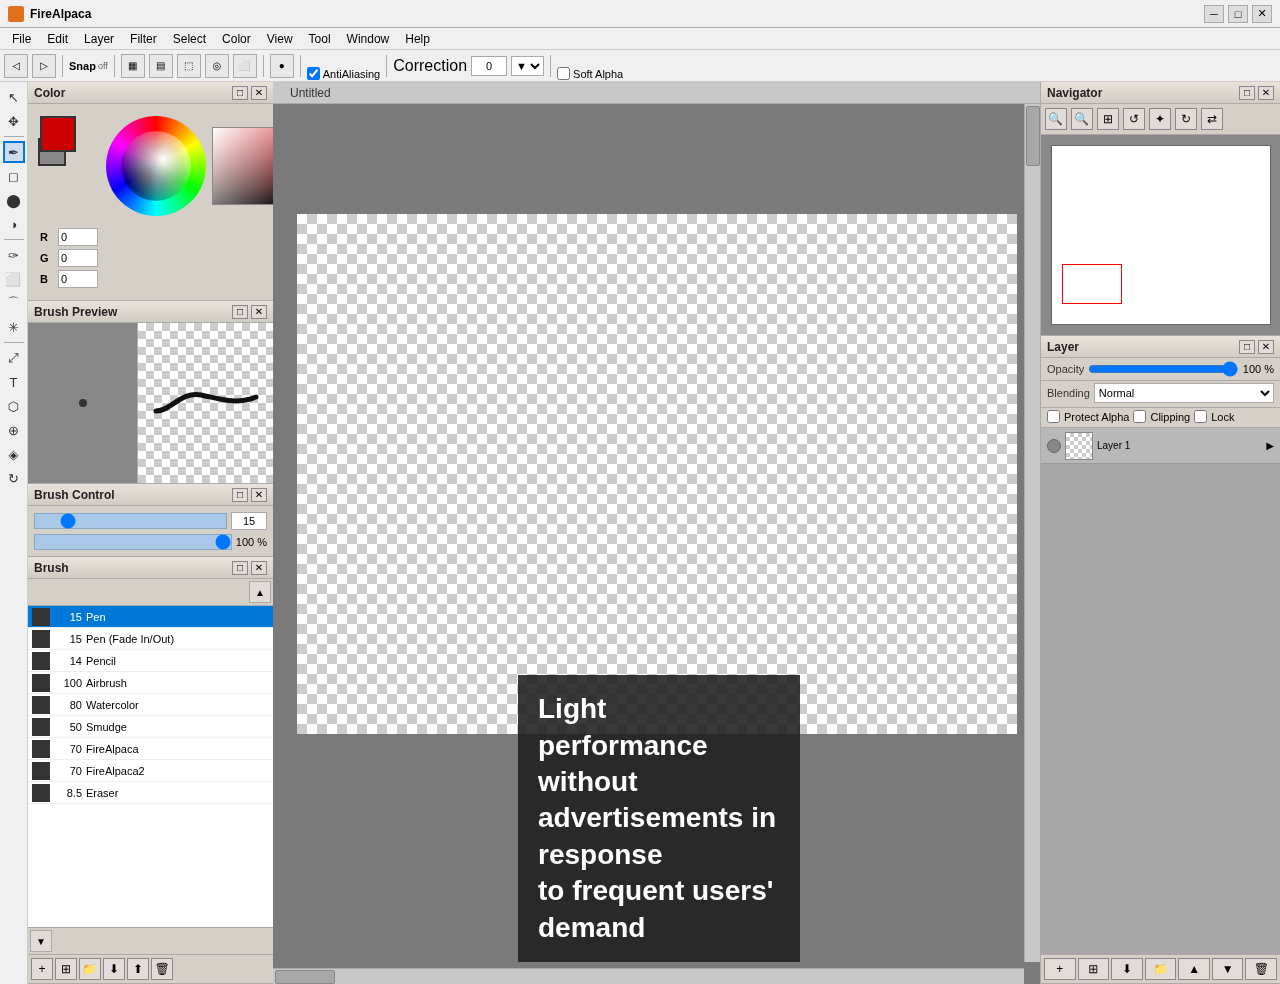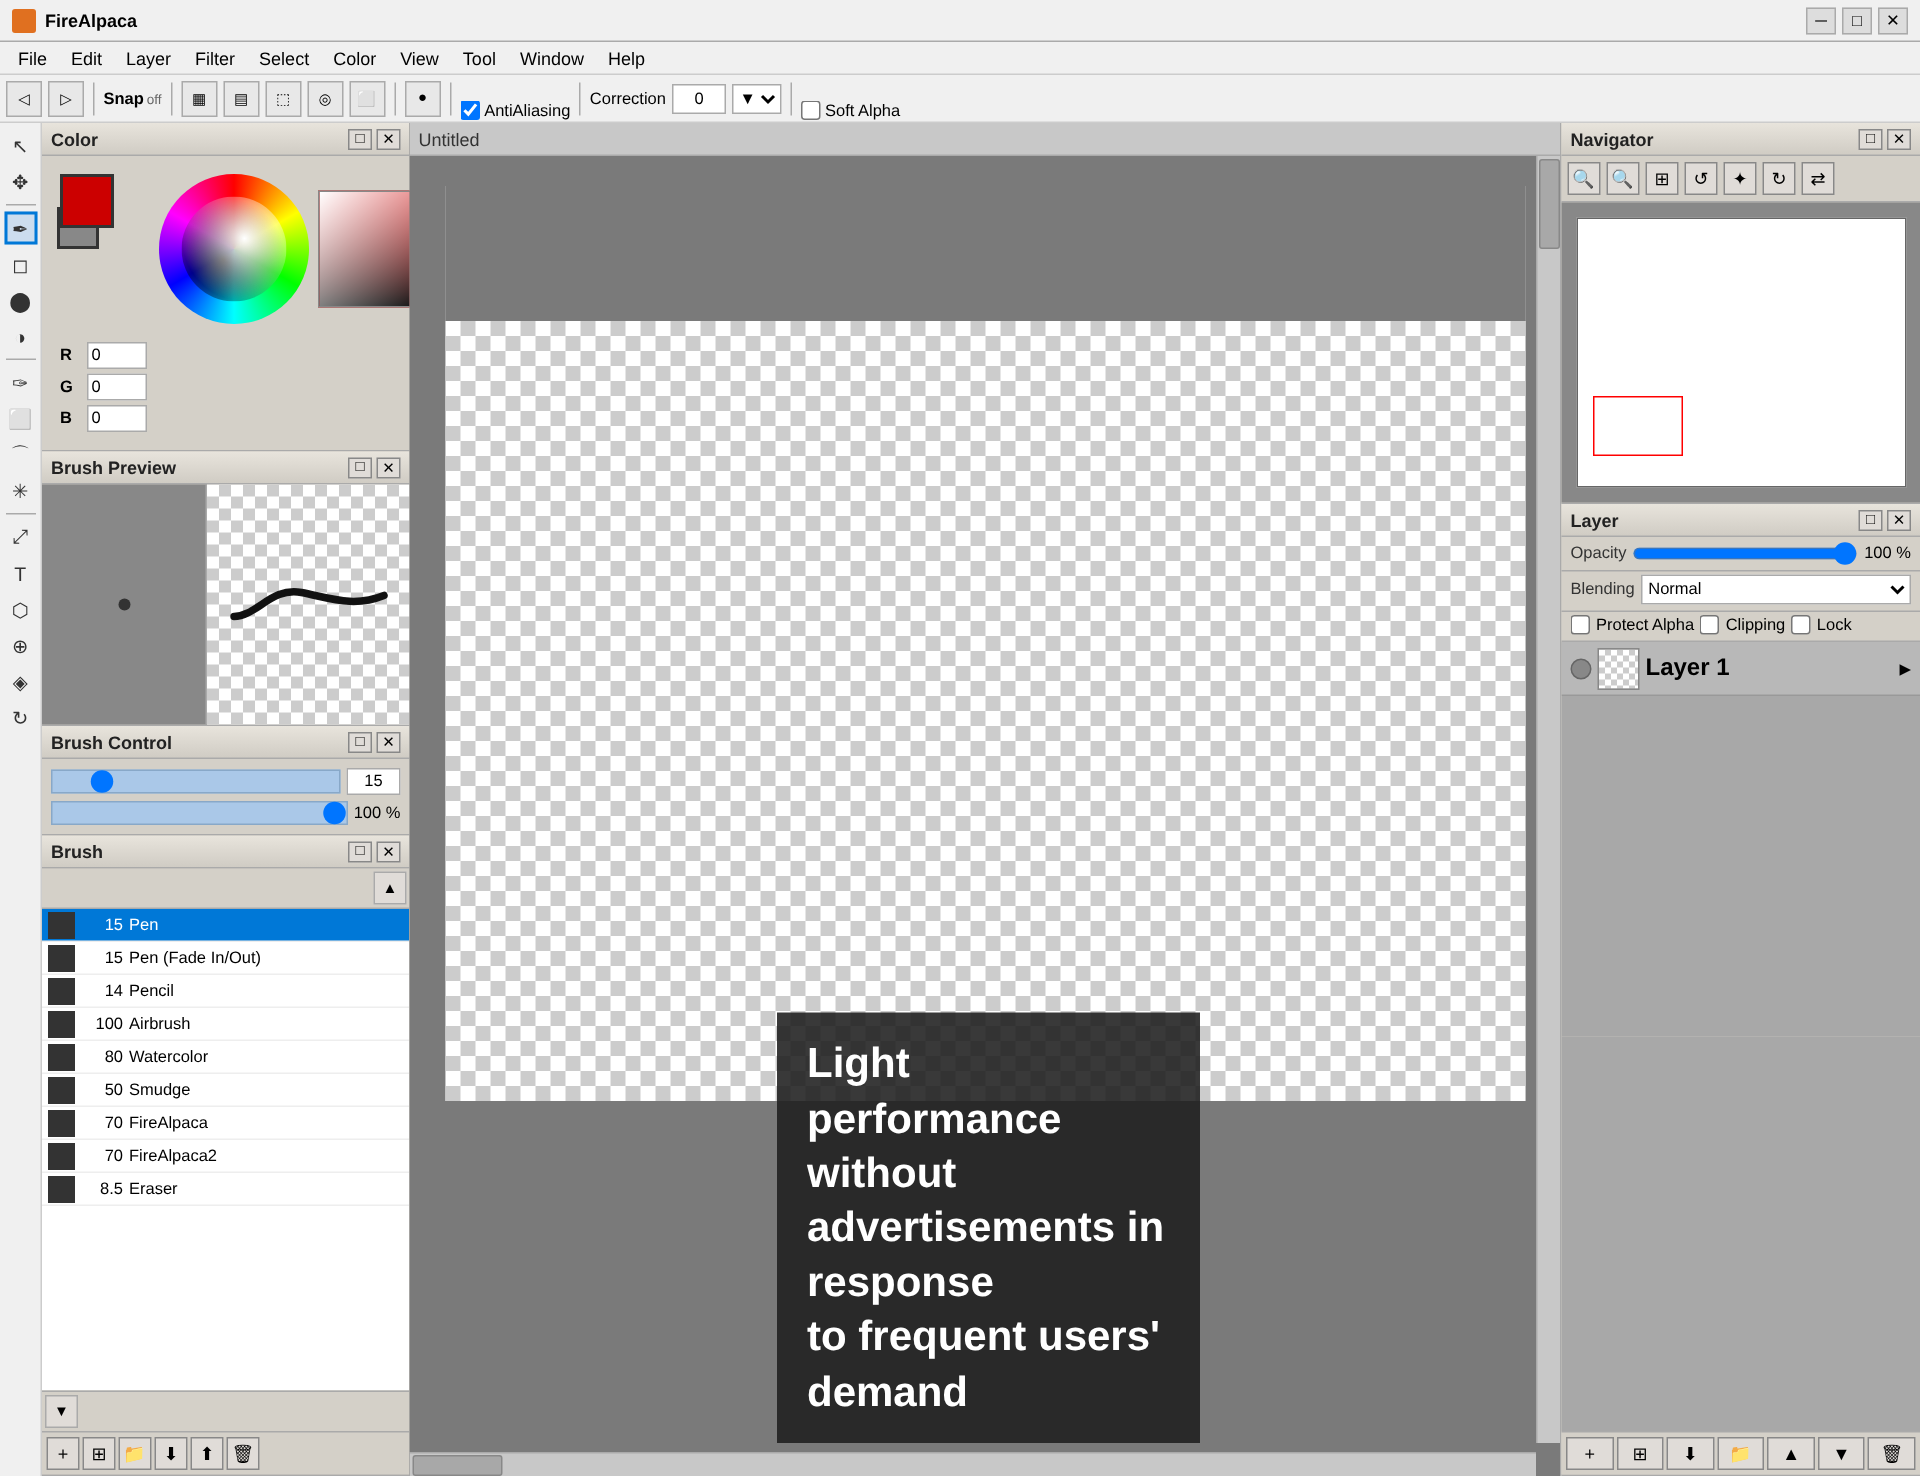--- a/index.html
+++ b/index.html
@@ -30,21 +30,21 @@
     }
     .tb-btn {
       width: 24px; height: 24px; display: flex; align-items: center; justify-content: center;
       border: 1px solid #aaa; background: #e8e8e8; cursor: pointer; font-size: 10px;
     }
     .tb-separator { width: 1px; height: 22px; background: #aaa; margin: 0 2px; }
     .tb-snap-label { font-size: 11px; font-weight: bold; }
     .tb-snap-off { font-size: 9px; color: #666; text-align: center; }
     .snap-group { display: flex; align-items: center; gap: 2px; }
     .tb-checkbox-group { display: flex; align-items: center; gap: 3px; font-size: 11px; margin-top: 16px; }
-    .tb-text { font-size: 11px; }
+    .tb-text { font-size: 16px; }
     .tb-select { height: 20px; font-size: 11px; border: 1px solid #aaa; background: white; }
     .tb-input-small { width: 36px; height: 20px; font-size: 11px; border: 1px solid #aaa; text-align: center; }
 
     
     #main-layout { display: flex; height: calc(984px - 82px); }
 
     
     #left-toolbar {
       width: 28px; background: #f0f0f0; border-right: 1px solid #ccc;
       display: flex; flex-direction: column; align-items: center; padding: 4px 0; gap: 2px;
@@ -104,21 +104,21 @@
     .brush-item.active { background: #0078d7; color: white; }
     .brush-swatch { width: 18px; height: 18px; background: #333; flex-shrink: 0; }
     .brush-size { width: 28px; font-size: 11px; text-align: right; flex-shrink: 0; }
     .brush-name { font-size: 11px; flex: 1; }
     .brush-panel-footer { display: flex; gap: 2px; padding: 3px; background: #d4d0c8; border-top: 1px solid #aaa; }
     .brush-footer-btn { width: 22px; height: 22px; display: flex; align-items: center; justify-content: center; border: 1px solid #888; background: #e0dcd8; cursor: pointer; font-size: 12px; }
     .brush-scroll-btn { width: 22px; height: 22px; display: flex; align-items: center; justify-content: center; font-size: 10px; cursor: pointer; background: #e0dcd8; border: 1px solid #aaa; }
 
     
     #canvas-area { flex: 1; background: #7a7a7a; overflow: auto; position: relative; }
-    #canvas-header { height: 22px; background: #c8c8c8; display: flex; align-items: center; padding: 0 6px; border-bottom: 1px solid #aaa; }
+    #canvas-header { height: 22px; background: #c8c8c8; display: flex; align-items: center; padding: 0 17px; border-bottom: 1px solid #aaa; }
     #canvas-title { font-size: 12px; color: #333; }
     #canvas-content { position: relative; padding: 20px; display: flex; align-items: flex-start; justify-content: center; min-height: calc(100% - 22px); }
     #canvas-workspace { width: 720px; background: #d0d0d0; display: flex; flex-direction: column; }
     #canvas-gray-top { height: 90px; background: #7a7a7a; }
     #canvas-drawing { width: 720px; height: 520px; background: repeating-conic-gradient(#ccc 0% 25%, #fff 0% 50%) 0 0 / 20px 20px; position: relative; }
     #canvas-scrollbar-v { position: absolute; right: 0; top: 22px; bottom: 22px; width: 16px; background: #c8c8c8; border-left: 1px solid #aaa; display: flex; flex-direction: column; }
     #canvas-scrollbar-h { position: absolute; bottom: 0; left: 0; right: 16px; height: 16px; background: #c8c8c8; border-top: 1px solid #aaa; display: flex; flex-direction: row; }
     .scroll-thumb-v { width: 14px; height: 60px; margin: 2px auto; background: #a8a8a8; border: 1px solid #888; border-radius: 2px; }
     .scroll-thumb-h { height: 14px; width: 60px; margin: auto 2px; background: #a8a8a8; border: 1px solid #888; border-radius: 2px; }
 
@@ -140,21 +140,21 @@
     .layer-label { font-size: 11px; color: #333; }
     .layer-opacity-slider { flex: 1; height: 14px; background: #aac8e8; border: 1px solid #88a8c8; }
     .layer-percent { font-size: 11px; }
     .blending-row { display: flex; align-items: center; gap: 4px; padding: 2px 6px 4px; border-bottom: 1px solid #aaa; }
     .blending-select { flex: 1; height: 20px; font-size: 11px; border: 1px solid #aaa; background: white; }
     .protect-row { display: flex; align-items: center; gap: 4px; padding: 2px 6px 4px; border-bottom: 1px solid #aaa; font-size: 11px; }
     .layer-list { flex: 1; background: #a8a8a8; overflow-y: auto; }
     .layer-item { display: flex; align-items: center; gap: 4px; height: 36px; padding: 0 6px; background: #b8b8b8; border-bottom: 1px solid #999; cursor: pointer; }
     .layer-vis { width: 14px; height: 14px; border-radius: 50%; background: #888; border: 1px solid #666; cursor: pointer; }
     .layer-thumb { width: 28px; height: 28px; background: repeating-conic-gradient(#ccc 0% 25%, #fff 0% 50%) 0 0 / 8px 8px; border: 1px solid #888; }
-    .layer-name { font-size: 16px; flex: 1; font-weight: bold; }
+    .layer-name { font-size: 10px; flex: 1; }
     .layer-arrow { font-size: 10px; }
     .layer-footer { display: flex; gap: 2px; padding: 3px; background: #d4d0c8; border-top: 1px solid #aaa; }
     .layer-footer-btn { flex: 1; height: 22px; display: flex; align-items: center; justify-content: center; border: 1px solid #888; background: #e0dcd8; cursor: pointer; font-size: 12px; }
 
     
     #ad-banner {
       position: absolute; bottom: 22px; left: 245px; right: 240px;
       background: rgba(30, 30, 30, 0.88);
       color: white; padding: 16px 20px;
       display: flex; flex-direction: column; justify-content: center;

